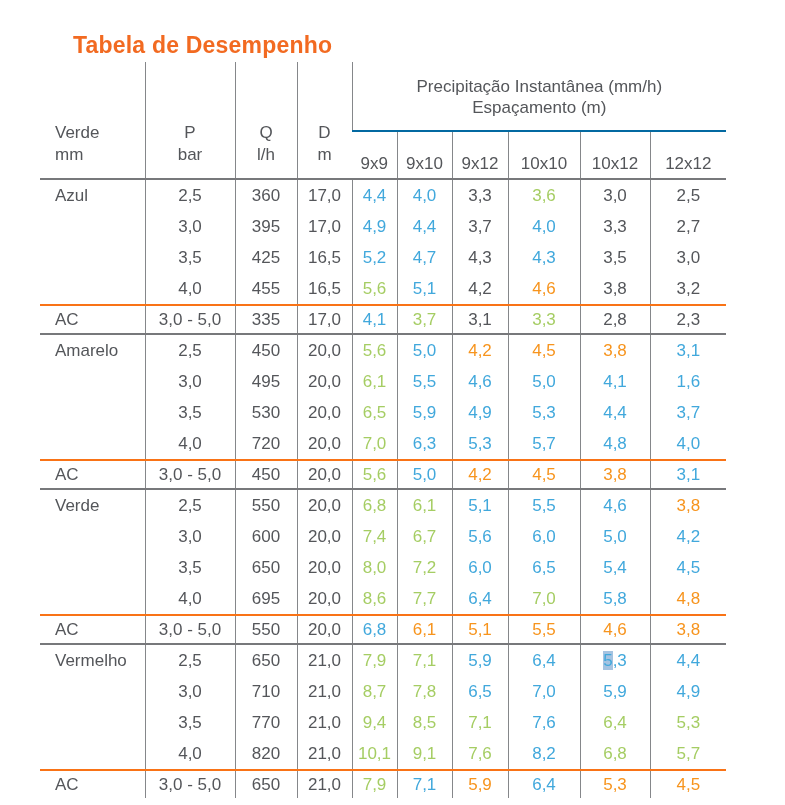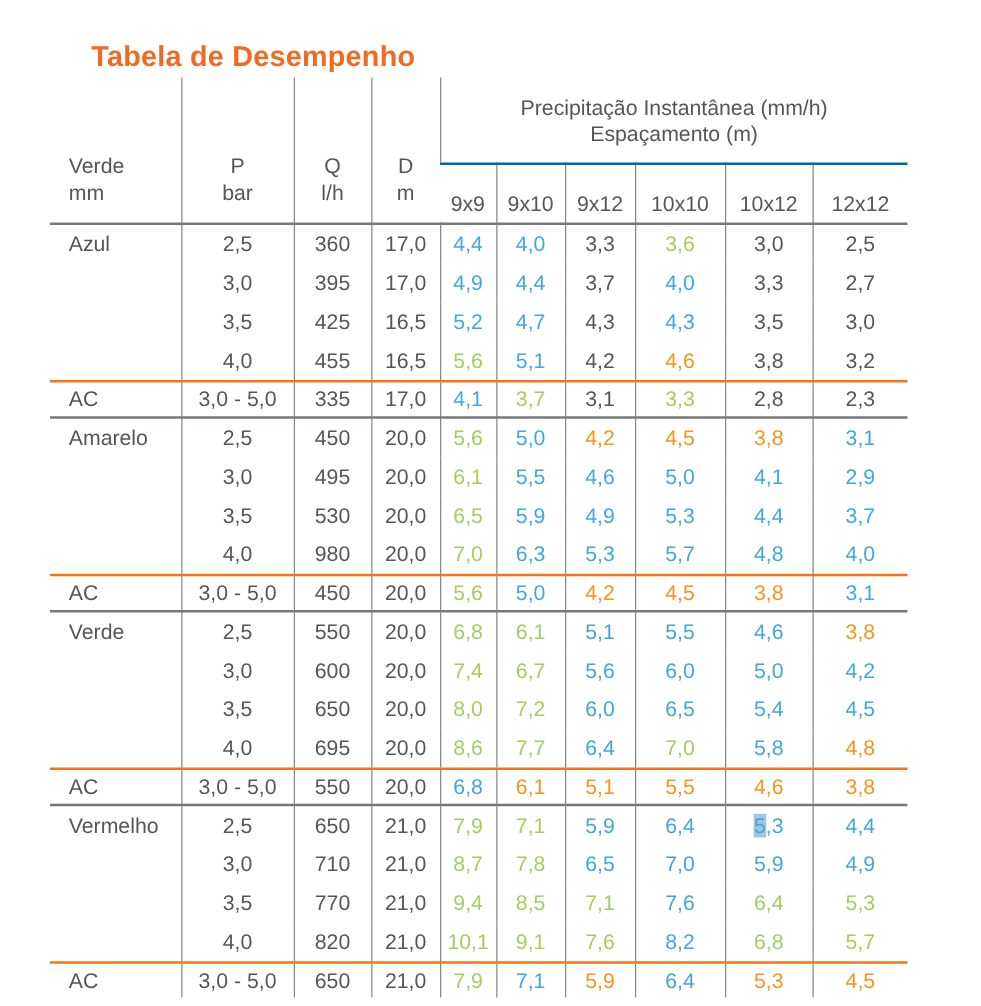--- a/index.html
+++ b/index.html
@@ -205,38 +205,38 @@
       <tr>
         <td class="bocal"></td>
         <td class="num">3,0</td>
         <td class="num">495</td>
         <td class="num">20,0</td>
         <td class="val c-g">6,1</td>
         <td class="val c-b">5,5</td>
         <td class="val c-b">4,6</td>
         <td class="val c-b">5,0</td>
         <td class="val c-b">4,1</td>
-        <td class="val c-b">2,9</td>
+        <td class="val c-b">1,6</td>
       </tr>
       <tr>
         <td class="bocal"></td>
         <td class="num">3,5</td>
         <td class="num">530</td>
         <td class="num">20,0</td>
         <td class="val c-g">6,5</td>
         <td class="val c-b">5,9</td>
         <td class="val c-b">4,9</td>
         <td class="val c-b">5,3</td>
         <td class="val c-b">4,4</td>
         <td class="val c-b">3,7</td>
       </tr>
       <tr>
         <td class="bocal"></td>
         <td class="num">4,0</td>
-        <td class="num">980</td>
+        <td class="num">720</td>
         <td class="num">20,0</td>
         <td class="val c-g">7,0</td>
         <td class="val c-b">6,3</td>
         <td class="val c-b">5,3</td>
         <td class="val c-b">5,7</td>
         <td class="val c-b">4,8</td>
         <td class="val c-b">4,0</td>
       </tr>
       <tr class="ac">
         <td class="bocal">AC</td>

